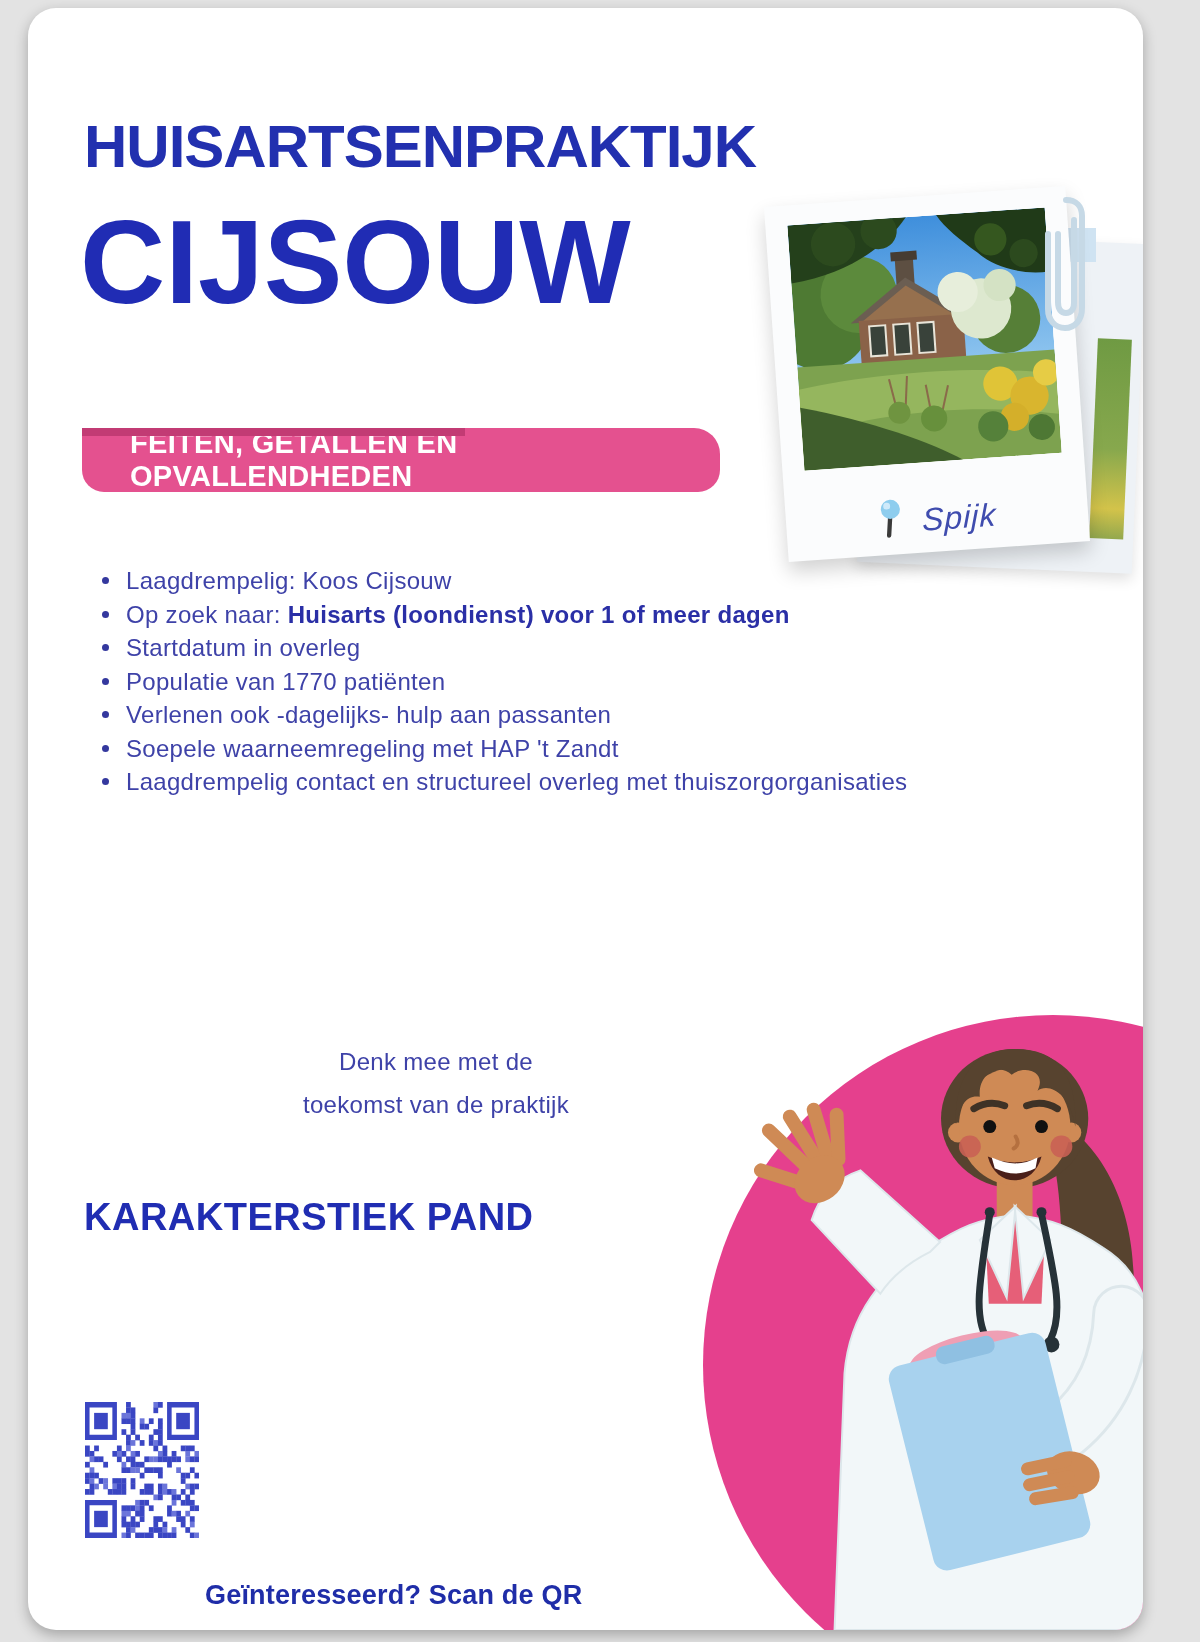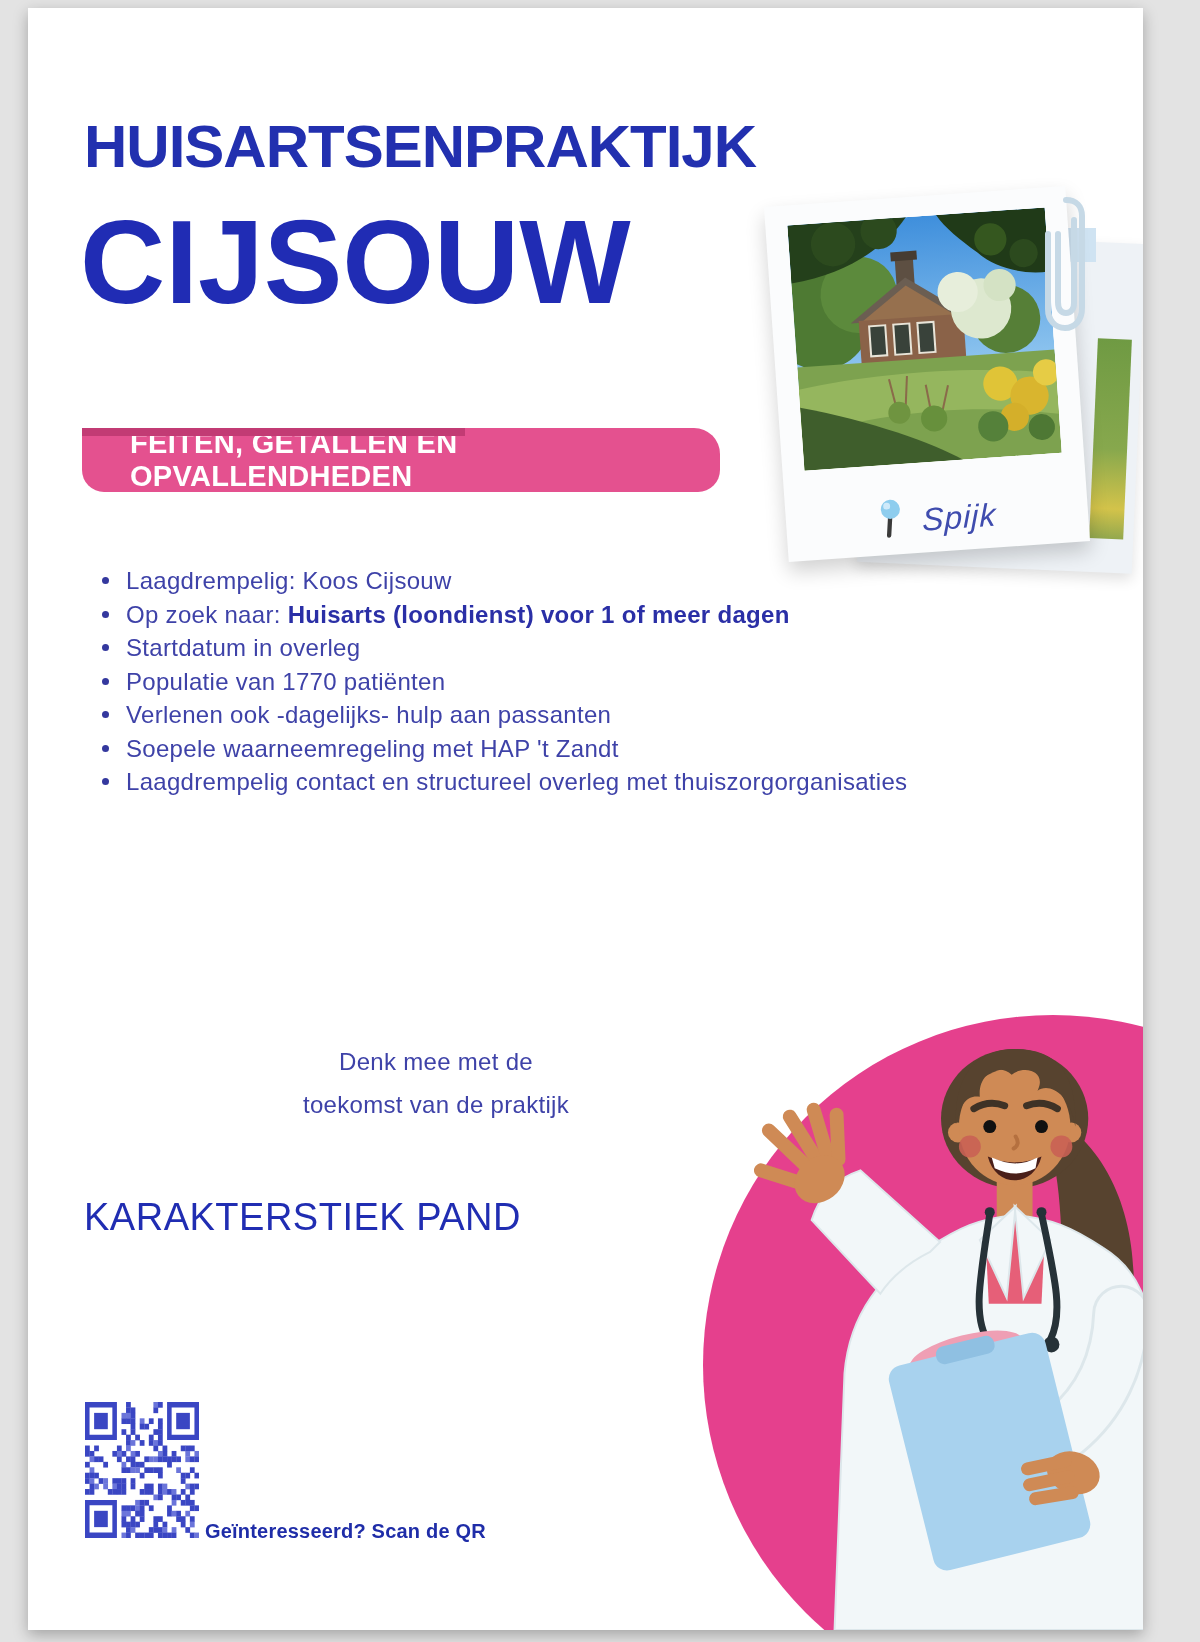--- a/index.html
+++ b/index.html
@@ -6,20 +6,21 @@
   body{
     width:1200px;height:1642px;position:relative;
     background:#e3e3e3;
     font-family:"Liberation Sans", sans-serif;
     overflow:hidden;
   }
   .page{
     position:absolute;left:28px;top:8px;width:1115px;height:1622px;
     background:#ffffff;box-shadow:0 5px 14px rgba(0,0,0,.28);
     overflow:hidden;
+    border-radius:28px;
   }
   
   .title1{
     position:absolute;left:56px;top:104px;
     font-size:60px;font-weight:800;letter-spacing:-1px;color:#2230AF;
   }
   .title2{
     position:absolute;left:52px;top:186px;
     font-size:118px;font-weight:800;letter-spacing:0px;color:#202CB4;
   }
@@ -81,28 +82,28 @@
   .facts-list b{font-weight:800;color:#2A2FA6;}
   
   .center-note{
     position:absolute;width:560px;text-align:center;
     font-size:24px;line-height:43px;color:#3E42A8;letter-spacing:.3px;
   }
   .note1{left:128px;top:1032px;}
   .note3{left:128px;top:1296px;}
   .pand{
     position:absolute;left:56px;top:1188px;
-    font-size:38px;font-weight:400;color:#202DB2;letter-spacing:.5px;
+    font-size:38px;font-weight:700;color:#202DB2;letter-spacing:.5px;
   }
   
   .qr-box{position:absolute;left:57px;top:1394px;width:114px;height:136px;}
   .qr-box svg{width:100%;height:100%;}
   .qr-cta{
-    position:absolute;left:177px;top:1512px;
-    font-size:20px;font-weight:800;color:#1F2DA8;letter-spacing:.2px;
+    position:absolute;left:177px;top:1572px;
+    font-size:27px;font-weight:800;color:#1F2DA8;letter-spacing:.2px;
   }
   
   .pink-circle{
     position:absolute;left:675px;top:1007px;width:700px;height:700px;
     border-radius:50%;background:#E5408D;
   }
   .doctor{position:absolute;left:690px;top:1035px;width:450px;height:587px;}
   .doctor svg{display:block;width:100%;height:100%;}
 </style>
 </head>

